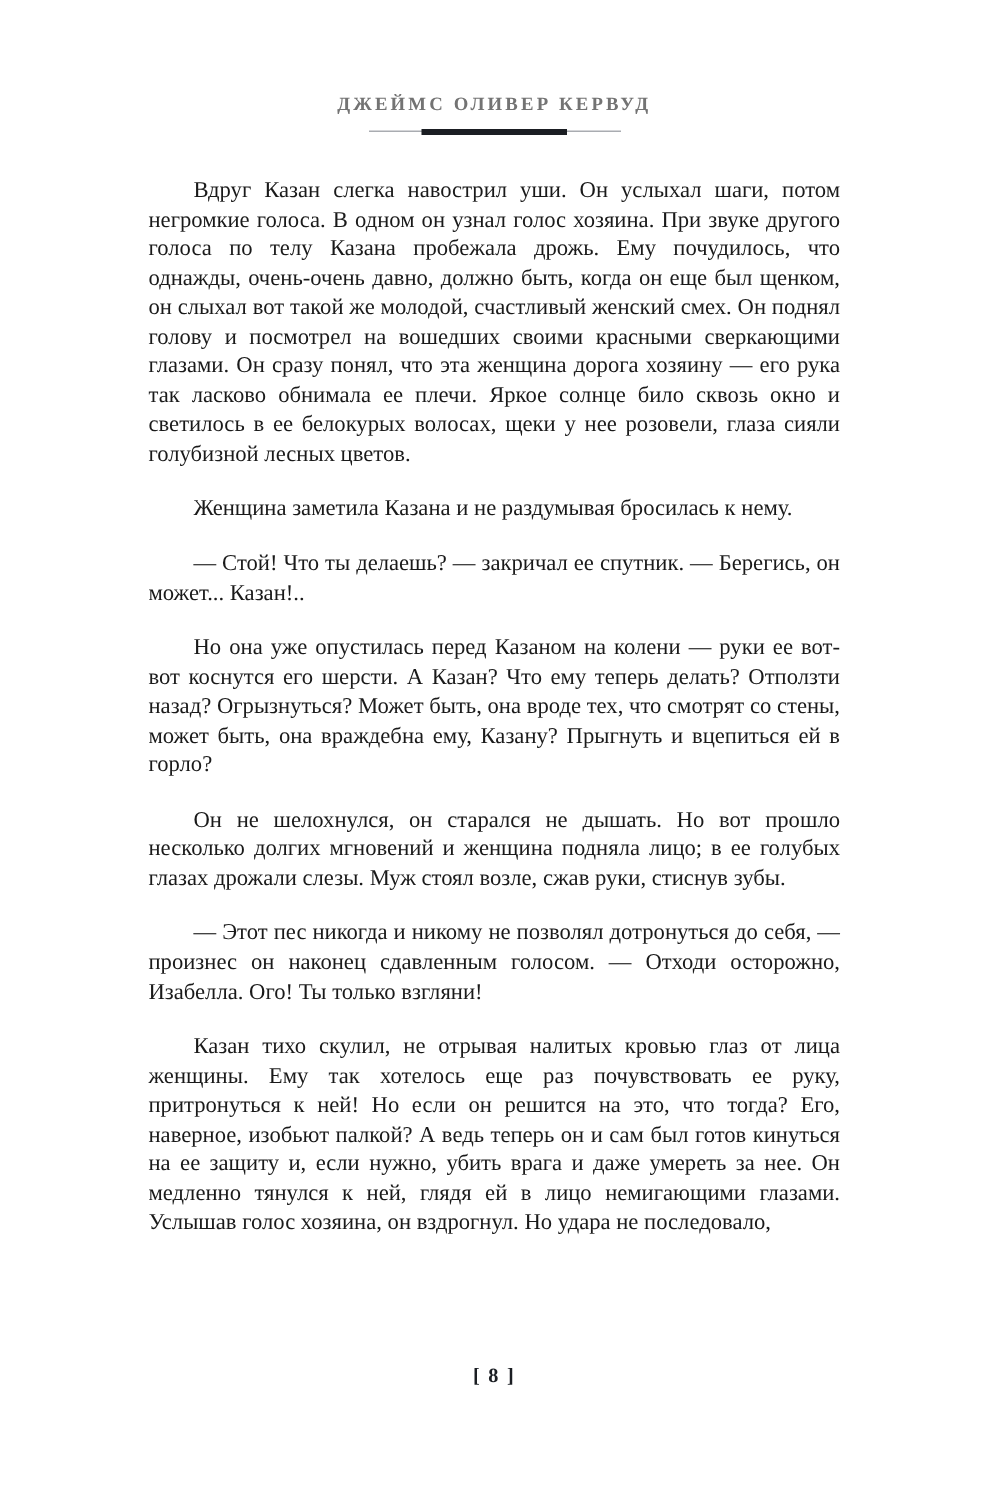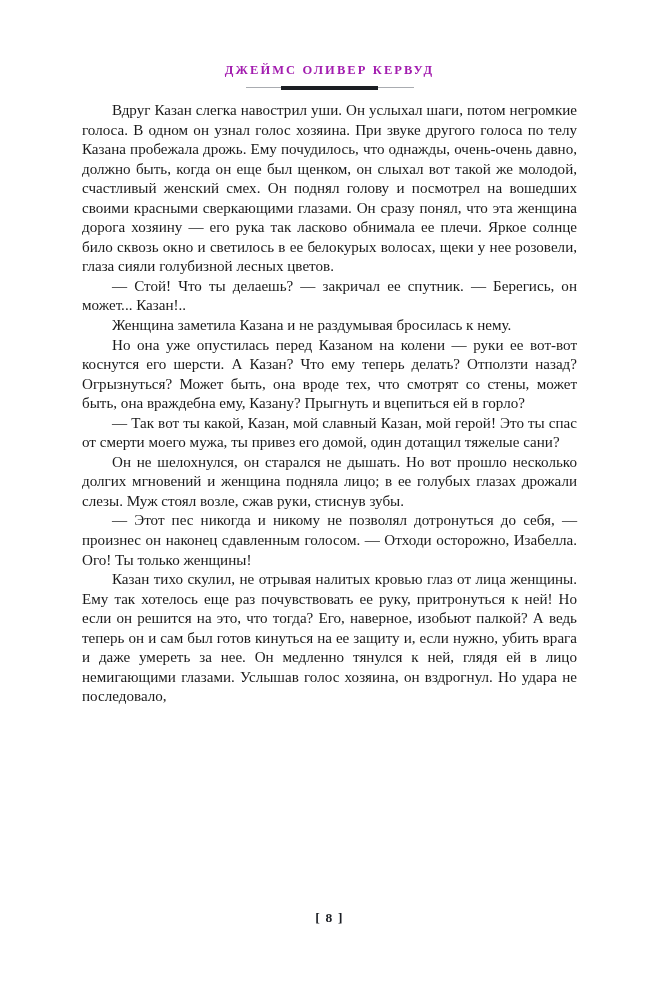--- a/index.html
+++ b/index.html
@@ -27,21 +27,21 @@
     right: 0;
     text-align: center;
   }
 
   .running-head-title {
     display: inline-block;
     font-family: "Liberation Serif", "DejaVu Serif", serif;
     font-size: 12.5px;
     font-weight: 700;
     letter-spacing: 2.1px;
-    color: #a21caf;
+    color: #737373;
     text-transform: uppercase;
     white-space: nowrap;
   }
 
   
   .head-rule {
     position: relative;
     width: 168px;
     height: 8px;
     margin: 6px auto 0 auto;
@@ -71,21 +71,21 @@
     width: 495px;
     font-size: 15.1px;
     line-height: 19.55px;
     text-align: justify;
     text-justify: inter-word;
     -webkit-hyphens: none;
     hyphens: none;
   }
 
   .body-text p {
-    margin: 0;
+    margin: 17px;
     text-indent: 30px;
   }
 
   .body-text p:last-child {
     
   }
 
   
   .folio {
     position: absolute;
@@ -111,26 +111,25 @@
   <div class="running-head">
     <div class="running-head-title">ДЖЕЙМС ОЛИВЕР КЕРВУД</div>
     <div class="head-rule">
       <div class="rule-thin"></div>
       <div class="rule-thick"></div>
     </div>
   </div>
 
   <div class="body-text">
     <p>Вдруг Казан слегка навострил уши. Он услыхал шаги, потом негромкие голоса. В одном он узнал голос хозяина. При звуке другого голоса по телу Казана пробежала дрожь. Ему почудилось, что однажды, очень-очень давно, должно быть, когда он еще был щенком, он слыхал вот такой же молодой, счастливый женский смех. Он поднял голову и посмотрел на вошедших своими красными сверкающими глазами. Он сразу понял, что эта женщина дорога хозяину — его рука так ласково обнимала ее плечи. Яркое солнце било сквозь окно и светилось в ее белокурых волосах, щеки у нее розовели, глаза сияли голубизной лесных цветов.</p>
+    <p>Женщина заметила Казана и не раздумывая бросилась к нему.</p>
     <p>— Стой! Что ты делаешь? — закричал ее спутник. — Берегись, он может... Казан!..</p>
-    <p>Женщина заметила Казана и не раздумывая бросилась к нему.</p>
     <p>Но она уже опустилась перед Казаном на колени — руки ее вот-вот коснутся его шерсти. А Казан? Что ему теперь делать? Отползти назад? Огрызнуться? Может быть, она вроде тех, что смотрят со стены, может быть, она враждебна ему, Казану? Прыгнуть и вцепиться ей в горло?</p>
-    <p>— Так вот ты какой, Казан, мой славный Казан, мой герой! Это ты спас от смерти моего мужа, ты привез его домой, один дотащил тяжелые сани?</p>
     <p>Он не шелохнулся, он старался не дышать. Но вот прошло несколько долгих мгновений и женщина подняла лицо; в ее голубых глазах дрожали слезы. Муж стоял возле, сжав руки, стиснув зубы.</p>
-    <p>— Этот пес никогда и никому не позволял дотронуться до себя, — произнес он наконец сдавленным голосом. — Отходи осторожно, Изабелла. Ого! Ты только женщины!</p>
+    <p>— Этот пес никогда и никому не позволял дотронуться до себя, — произнес он наконец сдавленным голосом. — Отходи осторожно, Изабелла. Ого! Ты только взгляни!</p>
     <p>Казан тихо скулил, не отрывая налитых кровью глаз от лица женщины. Ему так хотелось еще раз почувствовать ее руку, притронуться к ней! Но если он решится на это, что тогда? Его, наверное, изобьют палкой? А ведь теперь он и сам был готов кинуться на ее защиту и, если нужно, убить врага и даже умереть за нее. Он медленно тянулся к ней, глядя ей в лицо немигающими глазами. Услышав голос хозяина, он вздрогнул. Но удара не последовало,</p>
   </div>
 
   <div class="folio">
     <span class="folio-number">[ 8 ]</span>
   </div>
 
 </div>
 
 </body></html>

